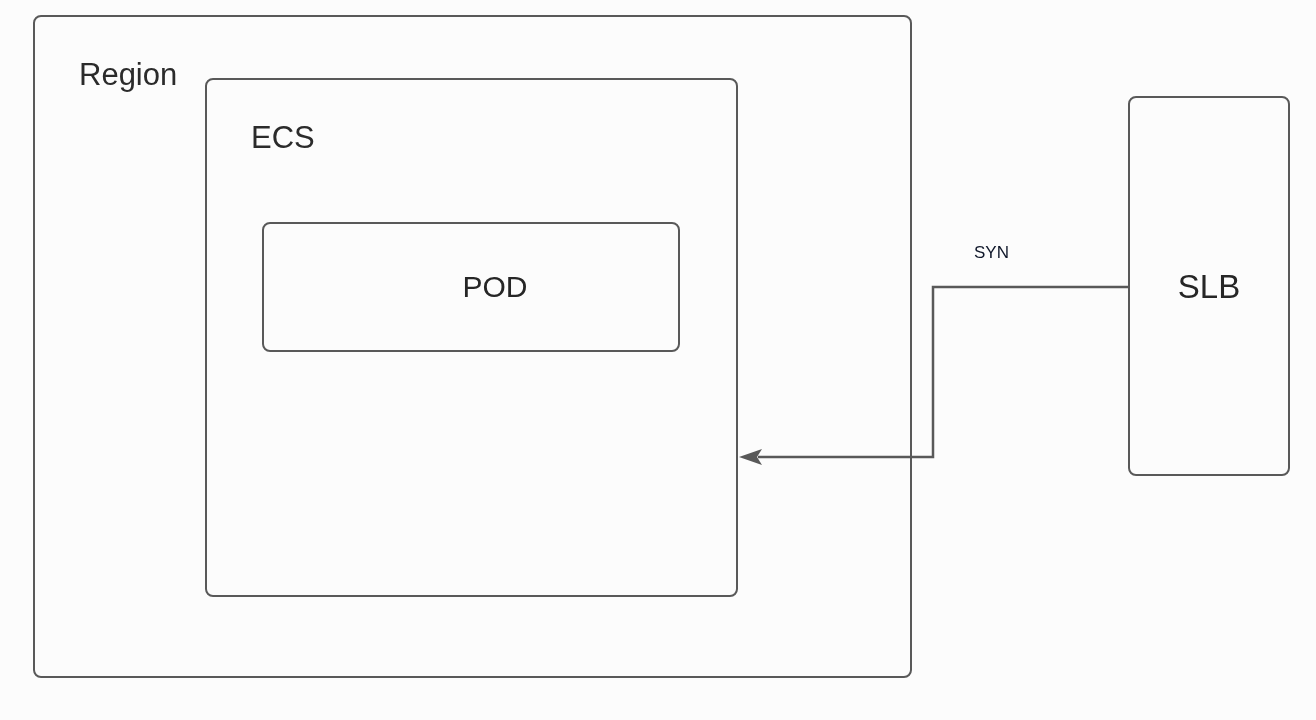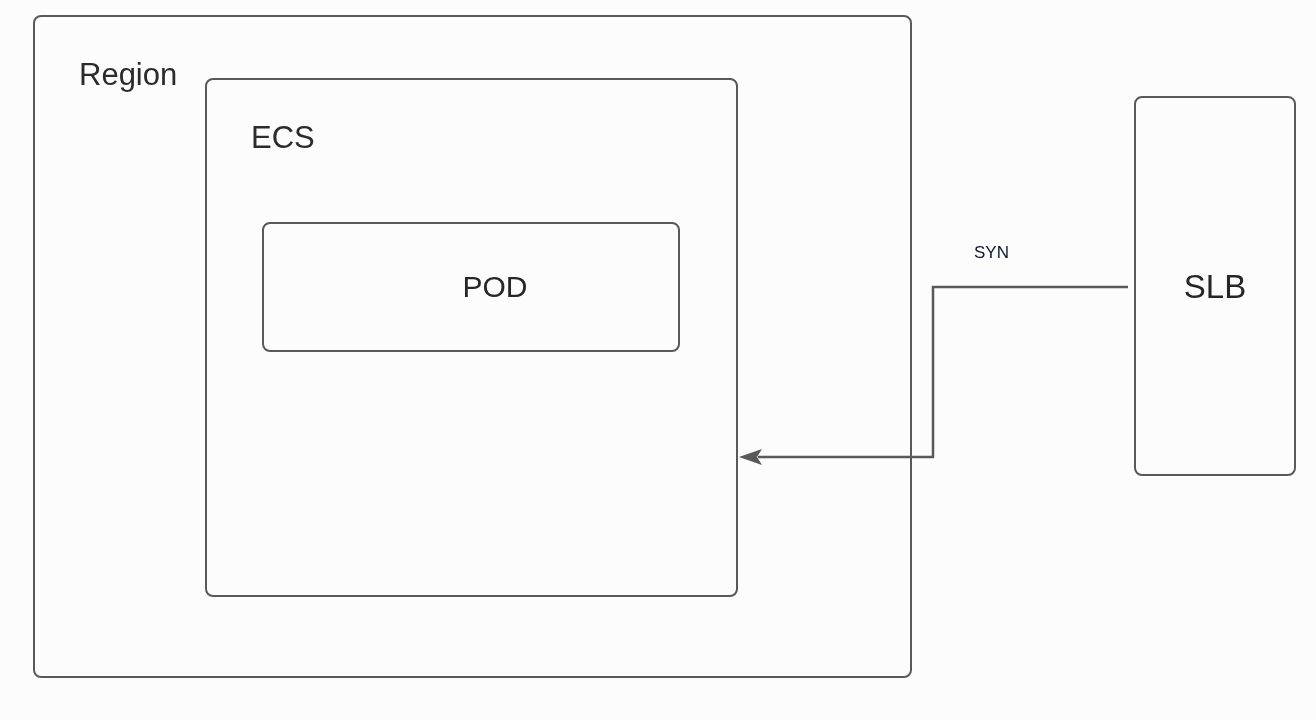--- a/index.html
+++ b/index.html
@@ -45,21 +45,20 @@
     padding-left: 48px;
   }
   .node-slb {
     left: 1128px;
     top: 96px;
     width: 162px;
     height: 380px;
     display: flex;
     align-items: center;
     justify-content: center;
-    margin-left: 6px;
   }
   .corner-label {
     position: absolute;
     left: 44px;
     top: 42px;
     font-size: 31px;
     color: #2b2b2b;
     white-space: nowrap;
     line-height: 1;
   }

